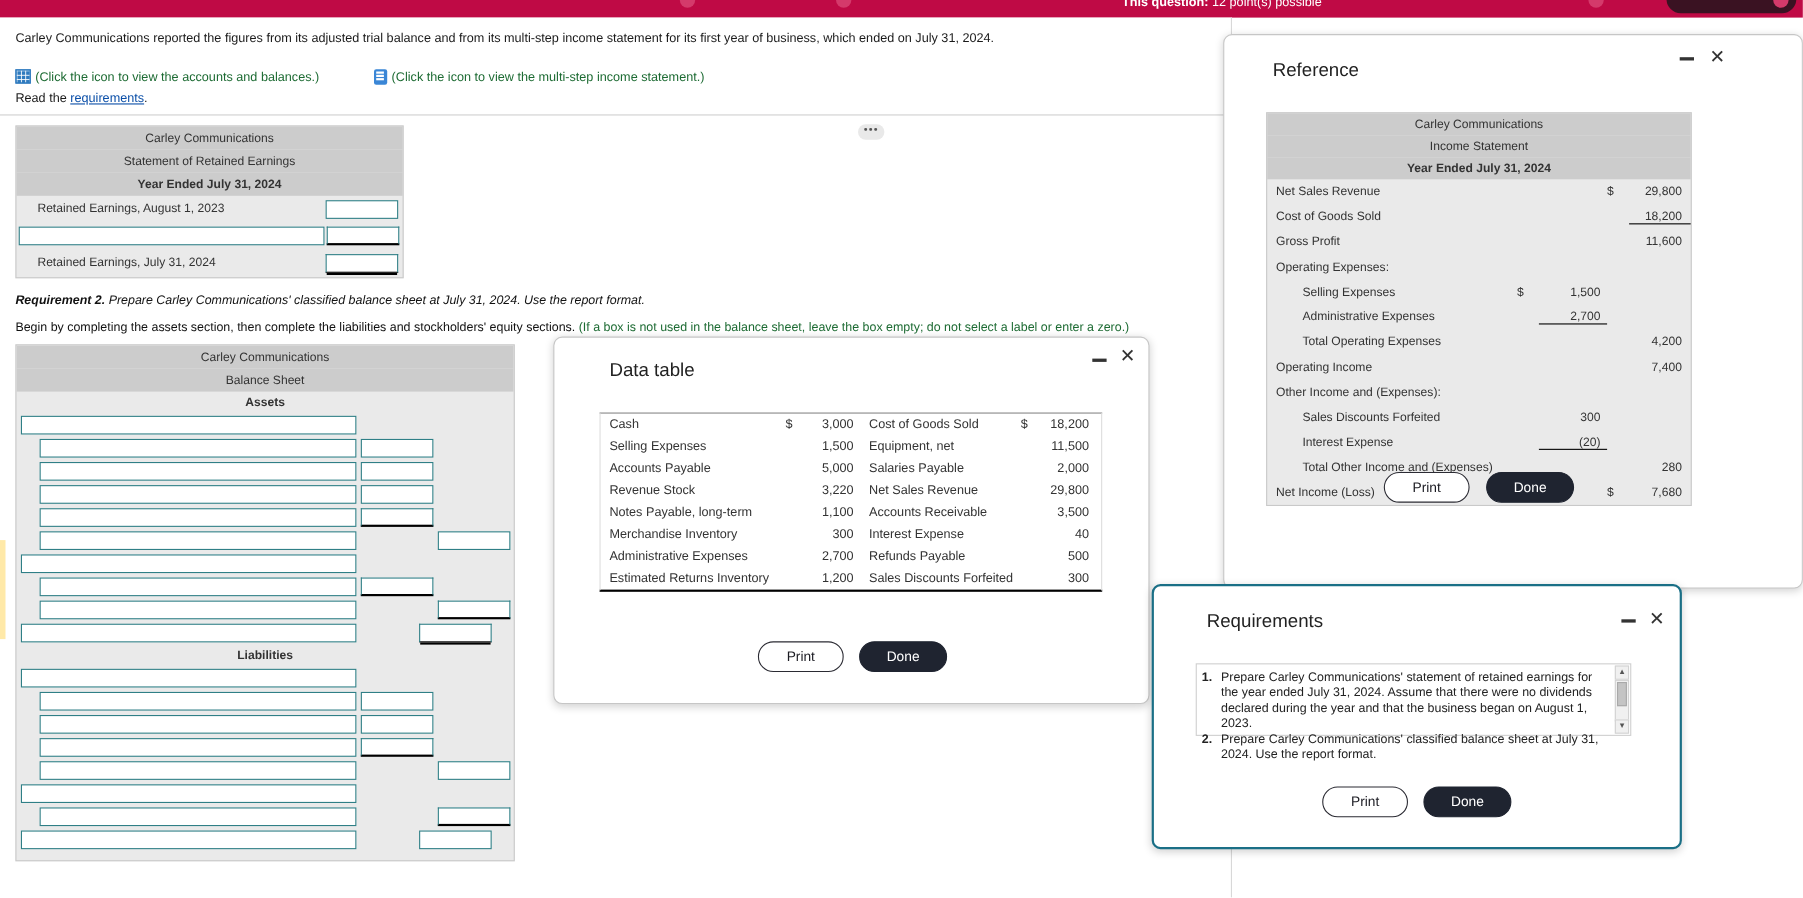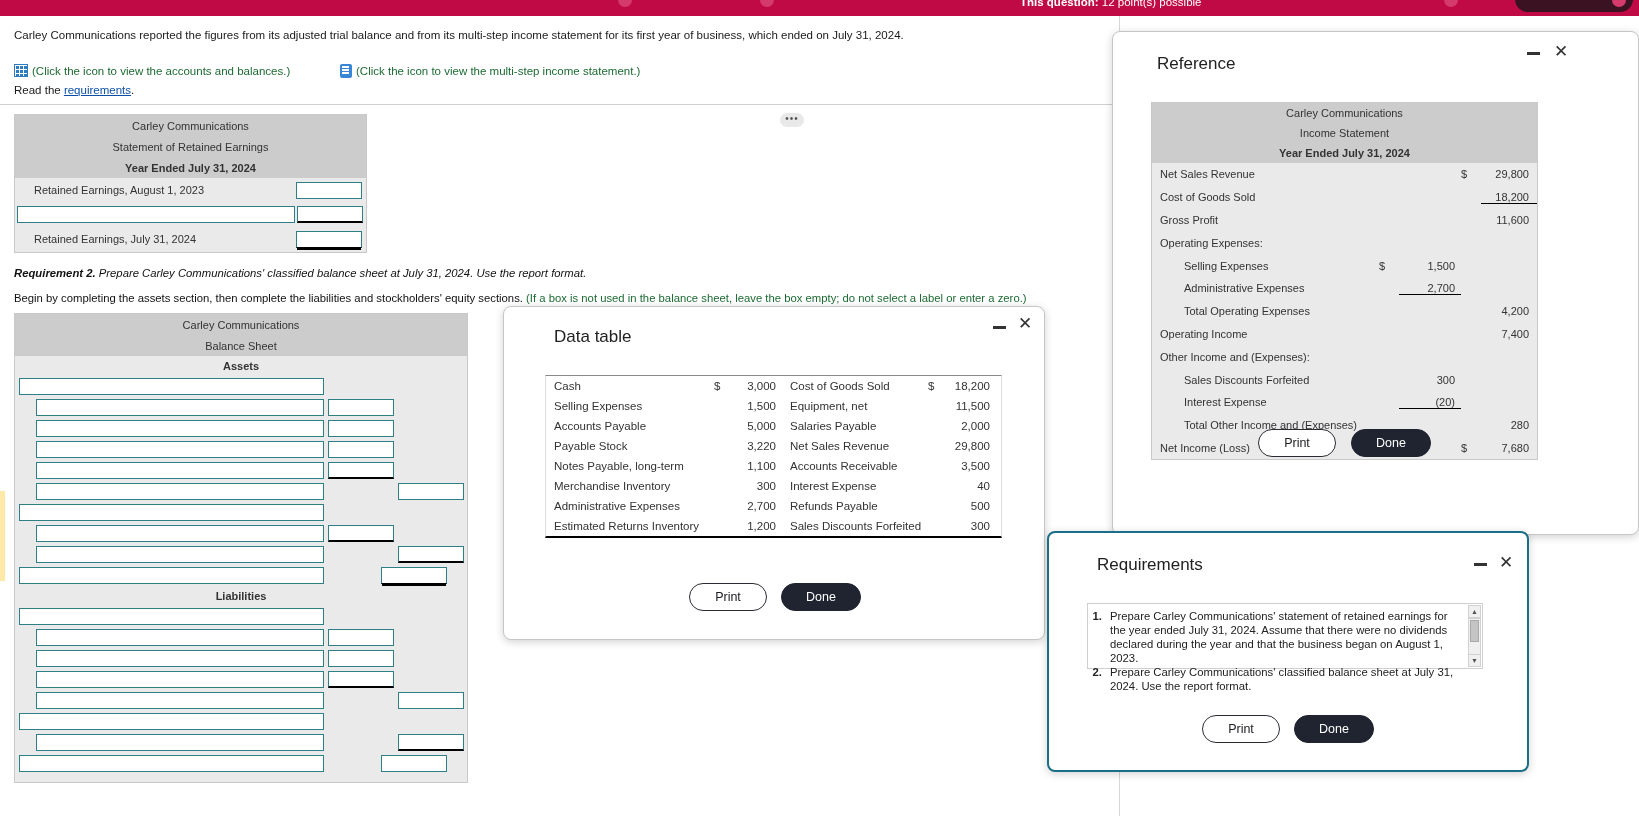--- a/index.html
+++ b/index.html
@@ -421,21 +421,21 @@
           </div>
           <div class="dt-row">
             <div class="dt-c1">Accounts Payable</div>
             <div class="dt-c2"></div>
             <div class="dt-c3">5,000</div>
             <div class="dt-c4">Salaries Payable</div>
             <div class="dt-c5"></div>
             <div class="dt-c6">2,000</div>
           </div>
           <div class="dt-row">
-            <div class="dt-c1">Payable Stock</div>
+            <div class="dt-c1">Revenue Stock</div>
             <div class="dt-c2"></div>
             <div class="dt-c3">3,220</div>
             <div class="dt-c4">Net Sales Revenue</div>
             <div class="dt-c5"></div>
             <div class="dt-c6">29,800</div>
           </div>
           <div class="dt-row">
             <div class="dt-c1">Notes Payable, long-term</div>
             <div class="dt-c2"></div>
             <div class="dt-c3">1,100</div>

